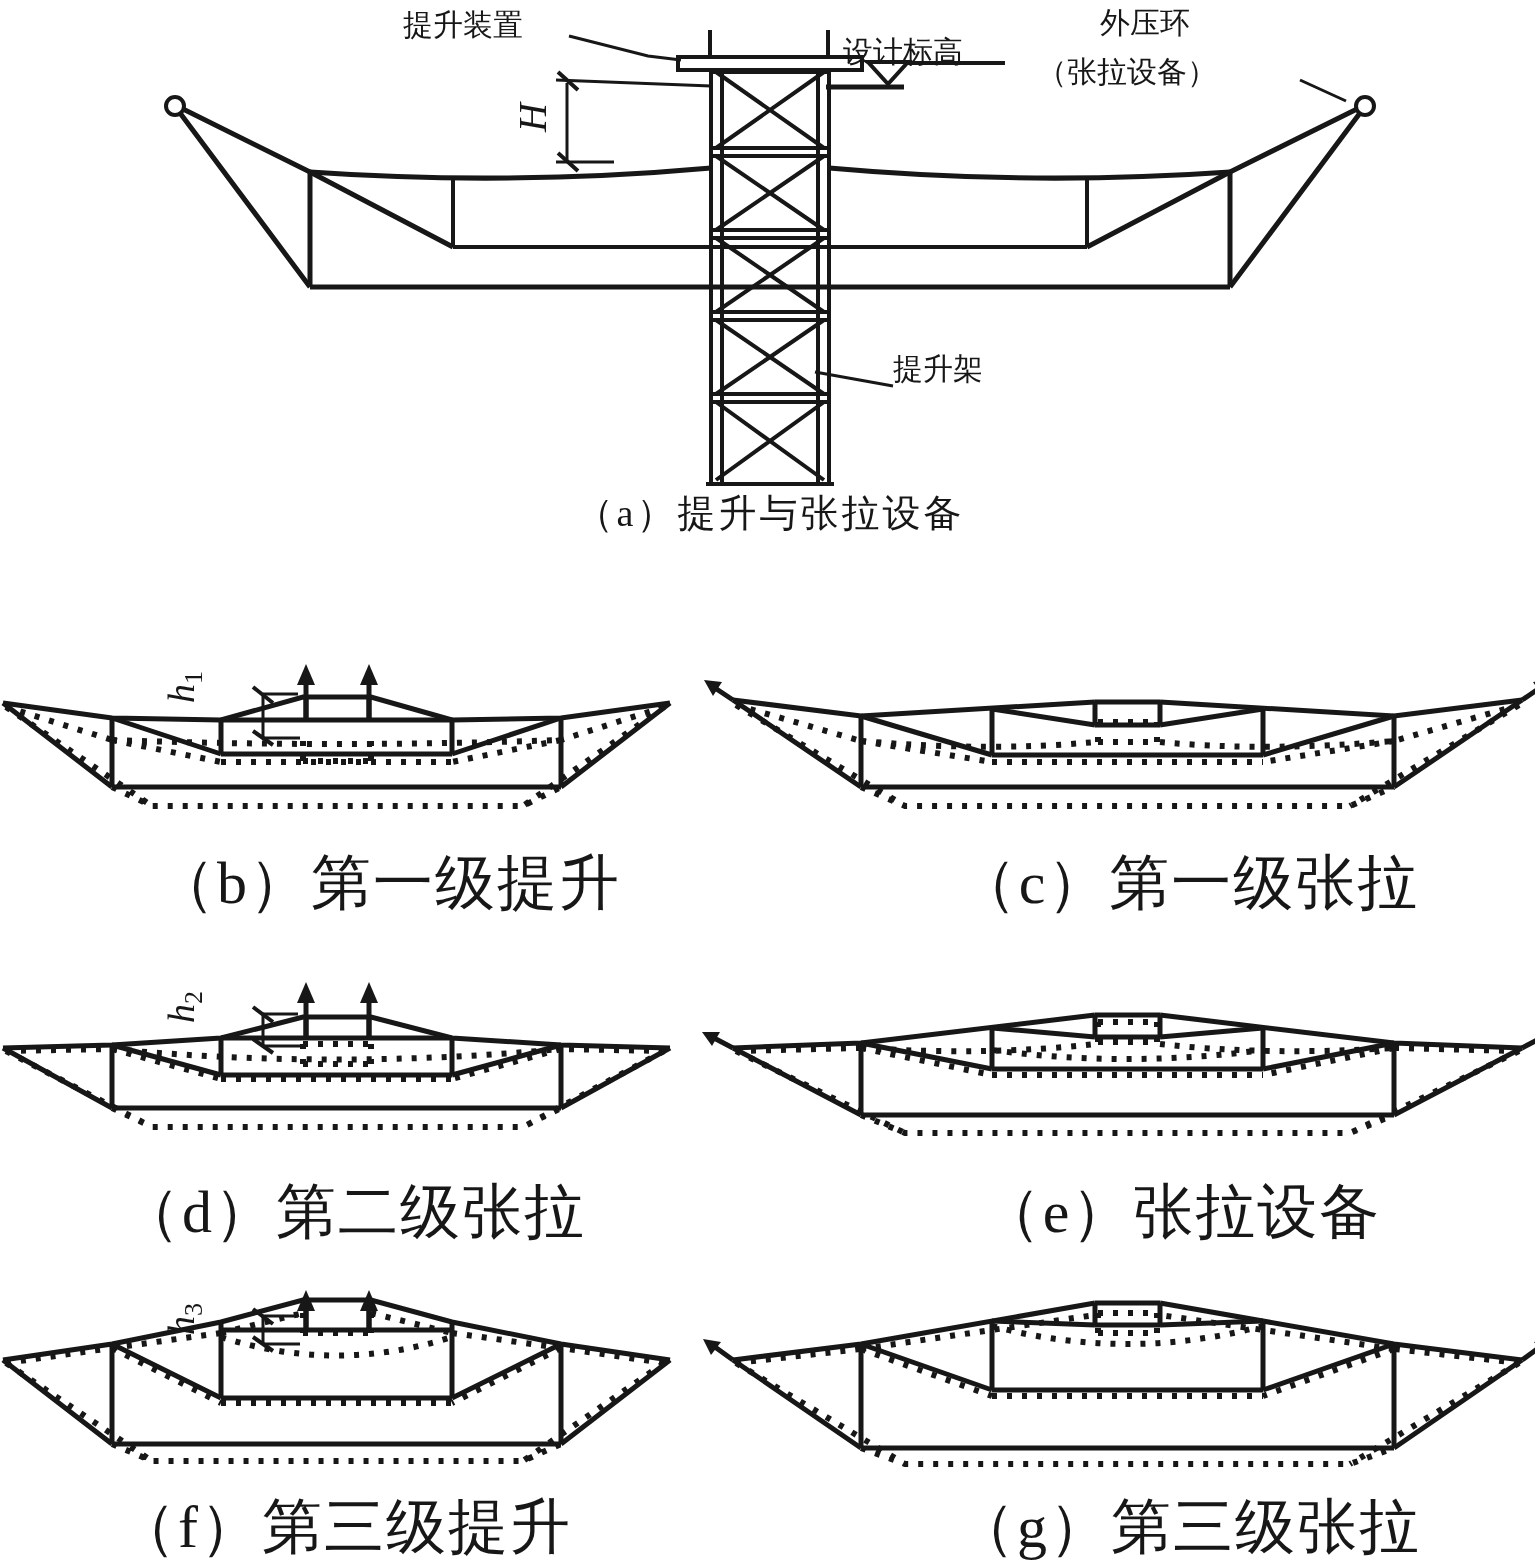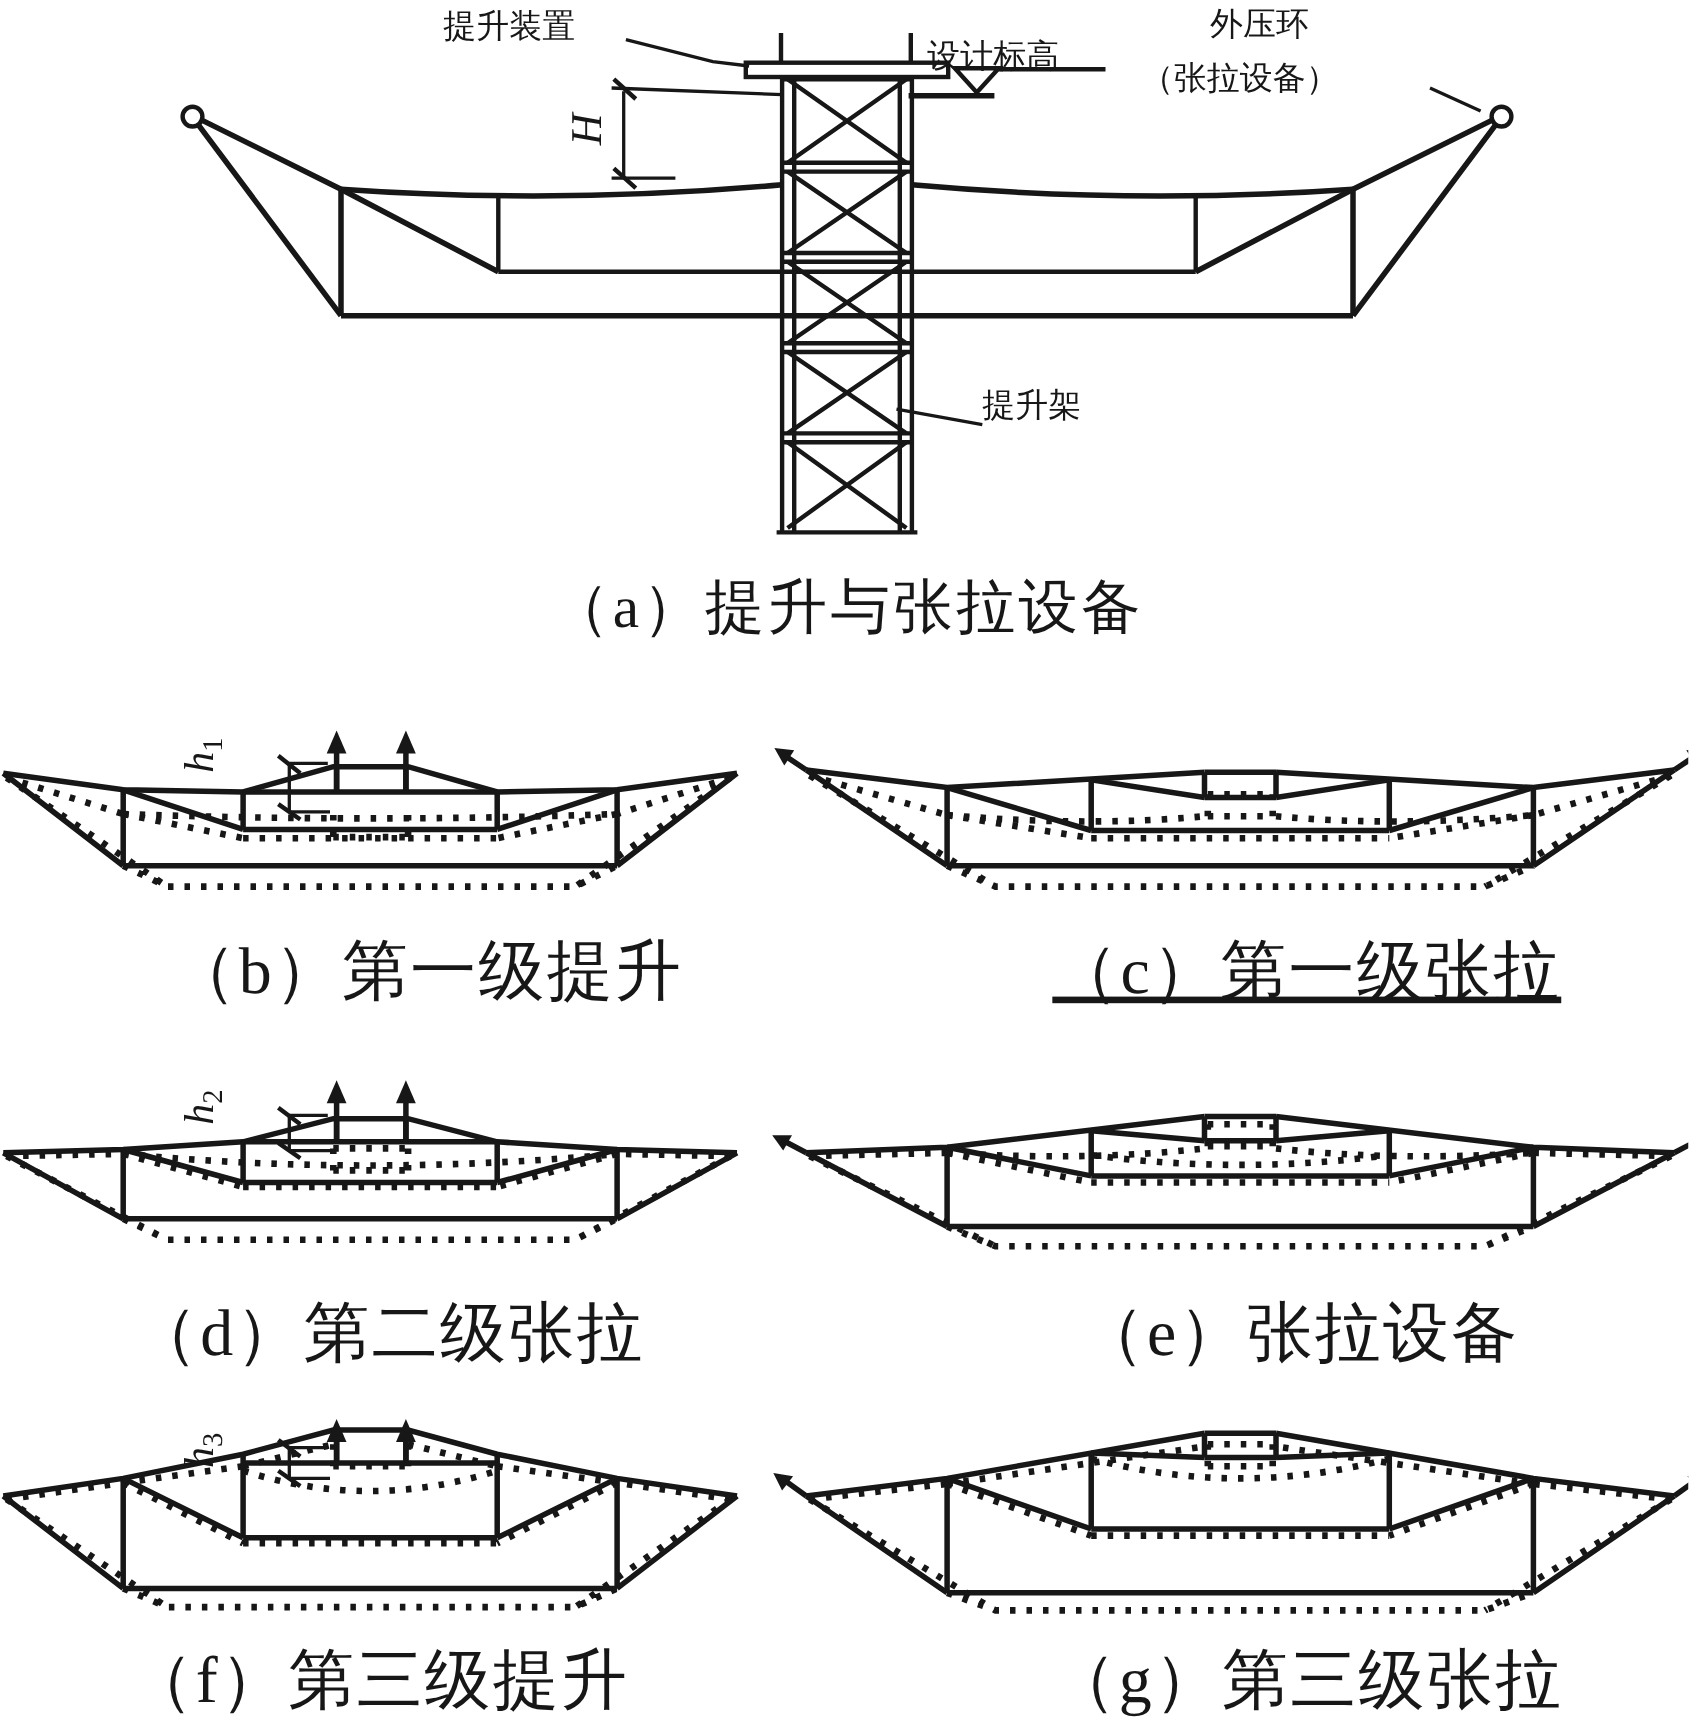--- a/index.html
+++ b/index.html
@@ -3,21 +3,21 @@
 <meta charset="utf-8">
 <style>
   html,body{margin:0;padding:0;background:#fff;}
   #stage{
     position:relative;width:1535px;height:1565px;background:#ffffff;overflow:hidden;
     font-family:"Liberation Serif","DejaVu Serif",serif;color:#171717;
   }
   #linework{position:absolute;left:0;top:0;width:1535px;height:1565px;}
   .lbl{position:absolute;white-space:nowrap;font-size:30px;line-height:1.1;color:#171717;}
   .cap{position:absolute;width:600px;text-align:center;font-size:60px;letter-spacing:2px;color:#171717;}
-  .cap-a{position:absolute;left:370px;top:516px;width:800px;text-align:center;font-size:54px;letter-spacing:3px;color:#171717;}
+  .cap-a{position:absolute;left:370px;top:488px;width:800px;text-align:center;font-size:38px;letter-spacing:3px;color:#171717;}
   .dimH{position:absolute;left:518px;top:94px;font-size:40px;font-style:italic;transform:rotate(-90deg);transform-origin:center;}
   .hlab{position:absolute;font-size:38px;font-style:italic;transform:rotate(-90deg);transform-origin:center;}
   .hlab sub, .hsub{font-size:26px;font-style:normal;vertical-align:-8px;}
   svg path, svg line, svg polyline{fill:none;stroke:#171717;}
   .s5{stroke-width:5px;}
   .s4{stroke-width:4px;}
   .s3{stroke-width:3px;}
   .dot{stroke-width:6px;stroke-dasharray:5 10;stroke-linecap:butt;}
   .fillb{fill:#171717;stroke:none;}
   .wfill{fill:#ffffff;stroke:#171717;}
@@ -218,18 +218,18 @@
   <div class="lbl" style="left:1037px;top:55px;">（张拉设备）</div>
   <div class="lbl" style="left:893px;top:352px;">提升架</div>
   <div class="dimH">H</div>
 
   <div class="hlab" style="left:168px;top:662px;"><span>h</span><span class="hsub">1</span></div>
   <div class="hlab" style="left:168px;top:982px;"><span>h</span><span class="hsub">2</span></div>
   <div class="hlab" style="left:168px;top:1294px;"><span>h</span><span class="hsub">3</span></div>
 
   <div class="cap-a">（a）提升与张拉设备</div>
   <div class="cap" style="left:88px;top:843px;">（b）第一级提升</div>
-  <div class="cap" style="left:888px;top:843px;text-decoration:underline;">（c）第一级张拉</div>
+  <div class="cap" style="left:888px;top:843px;">（c）第一级张拉</div>
   <div class="cap" style="left:53px;top:1172px;">（d）第二级张拉</div>
   <div class="cap" style="left:881px;top:1172px;">（e）张拉设备</div>
   <div class="cap" style="left:44px;top:1487px;">（f）第三级提升</div>
   <div class="cap" style="left:888px;top:1487px;">（g）第三级张拉</div>
 </div>
 
 </body></html>

